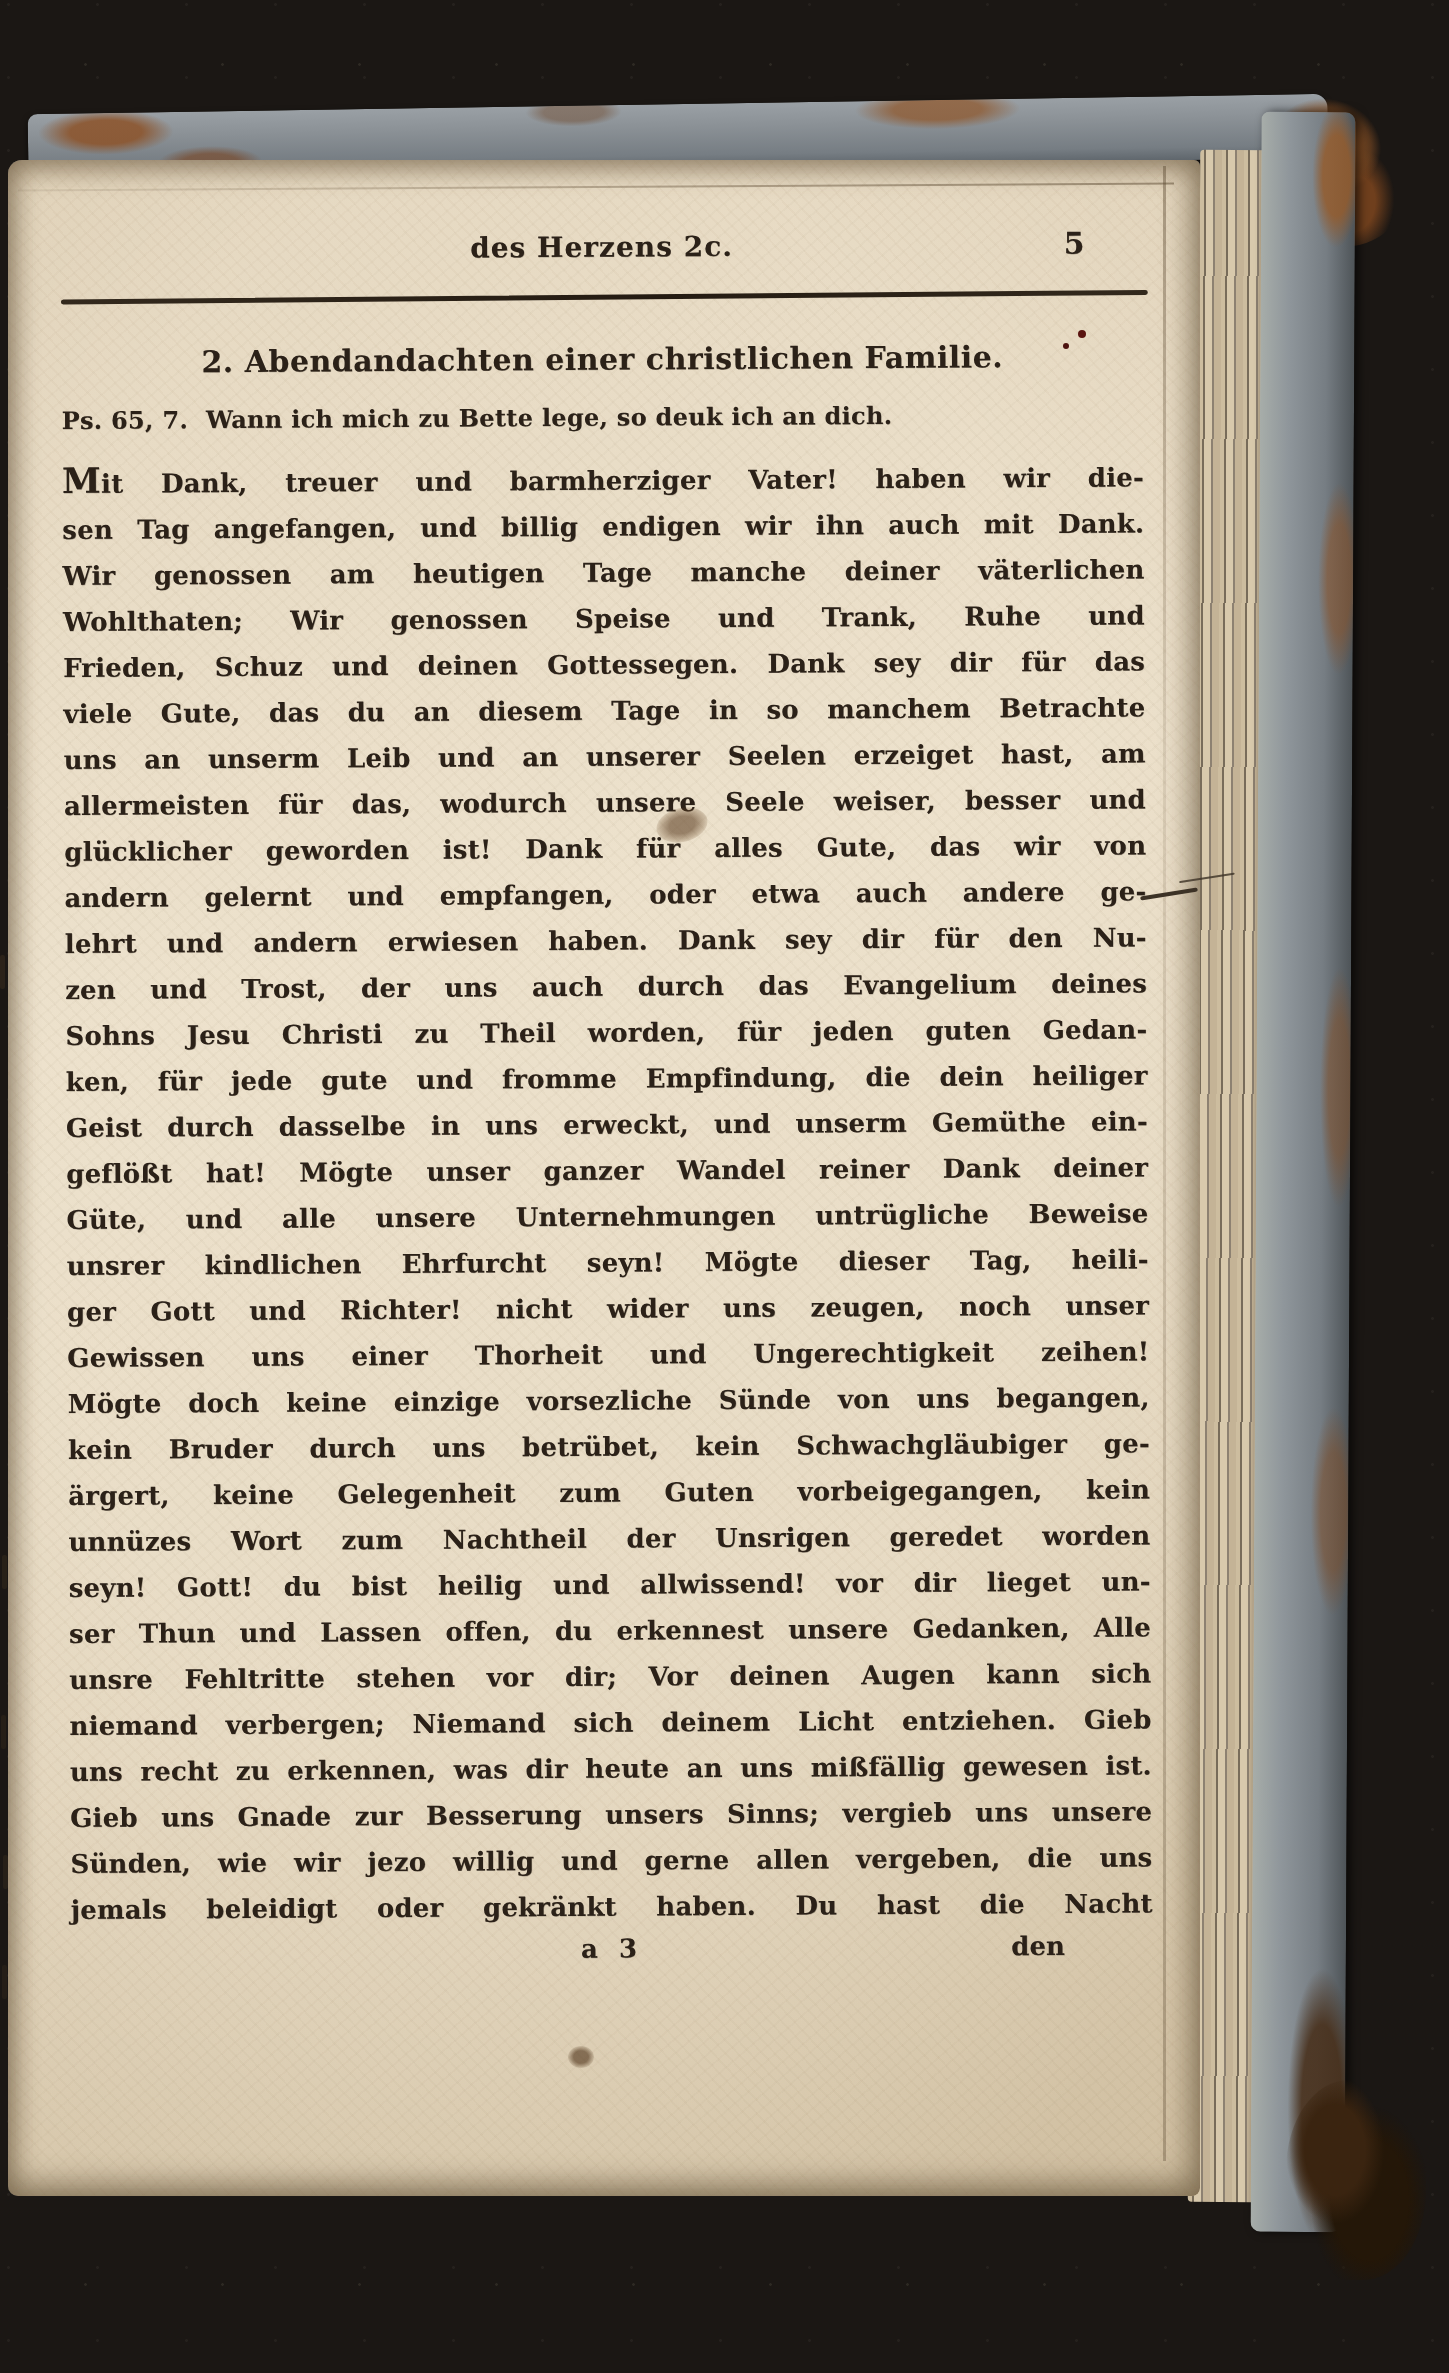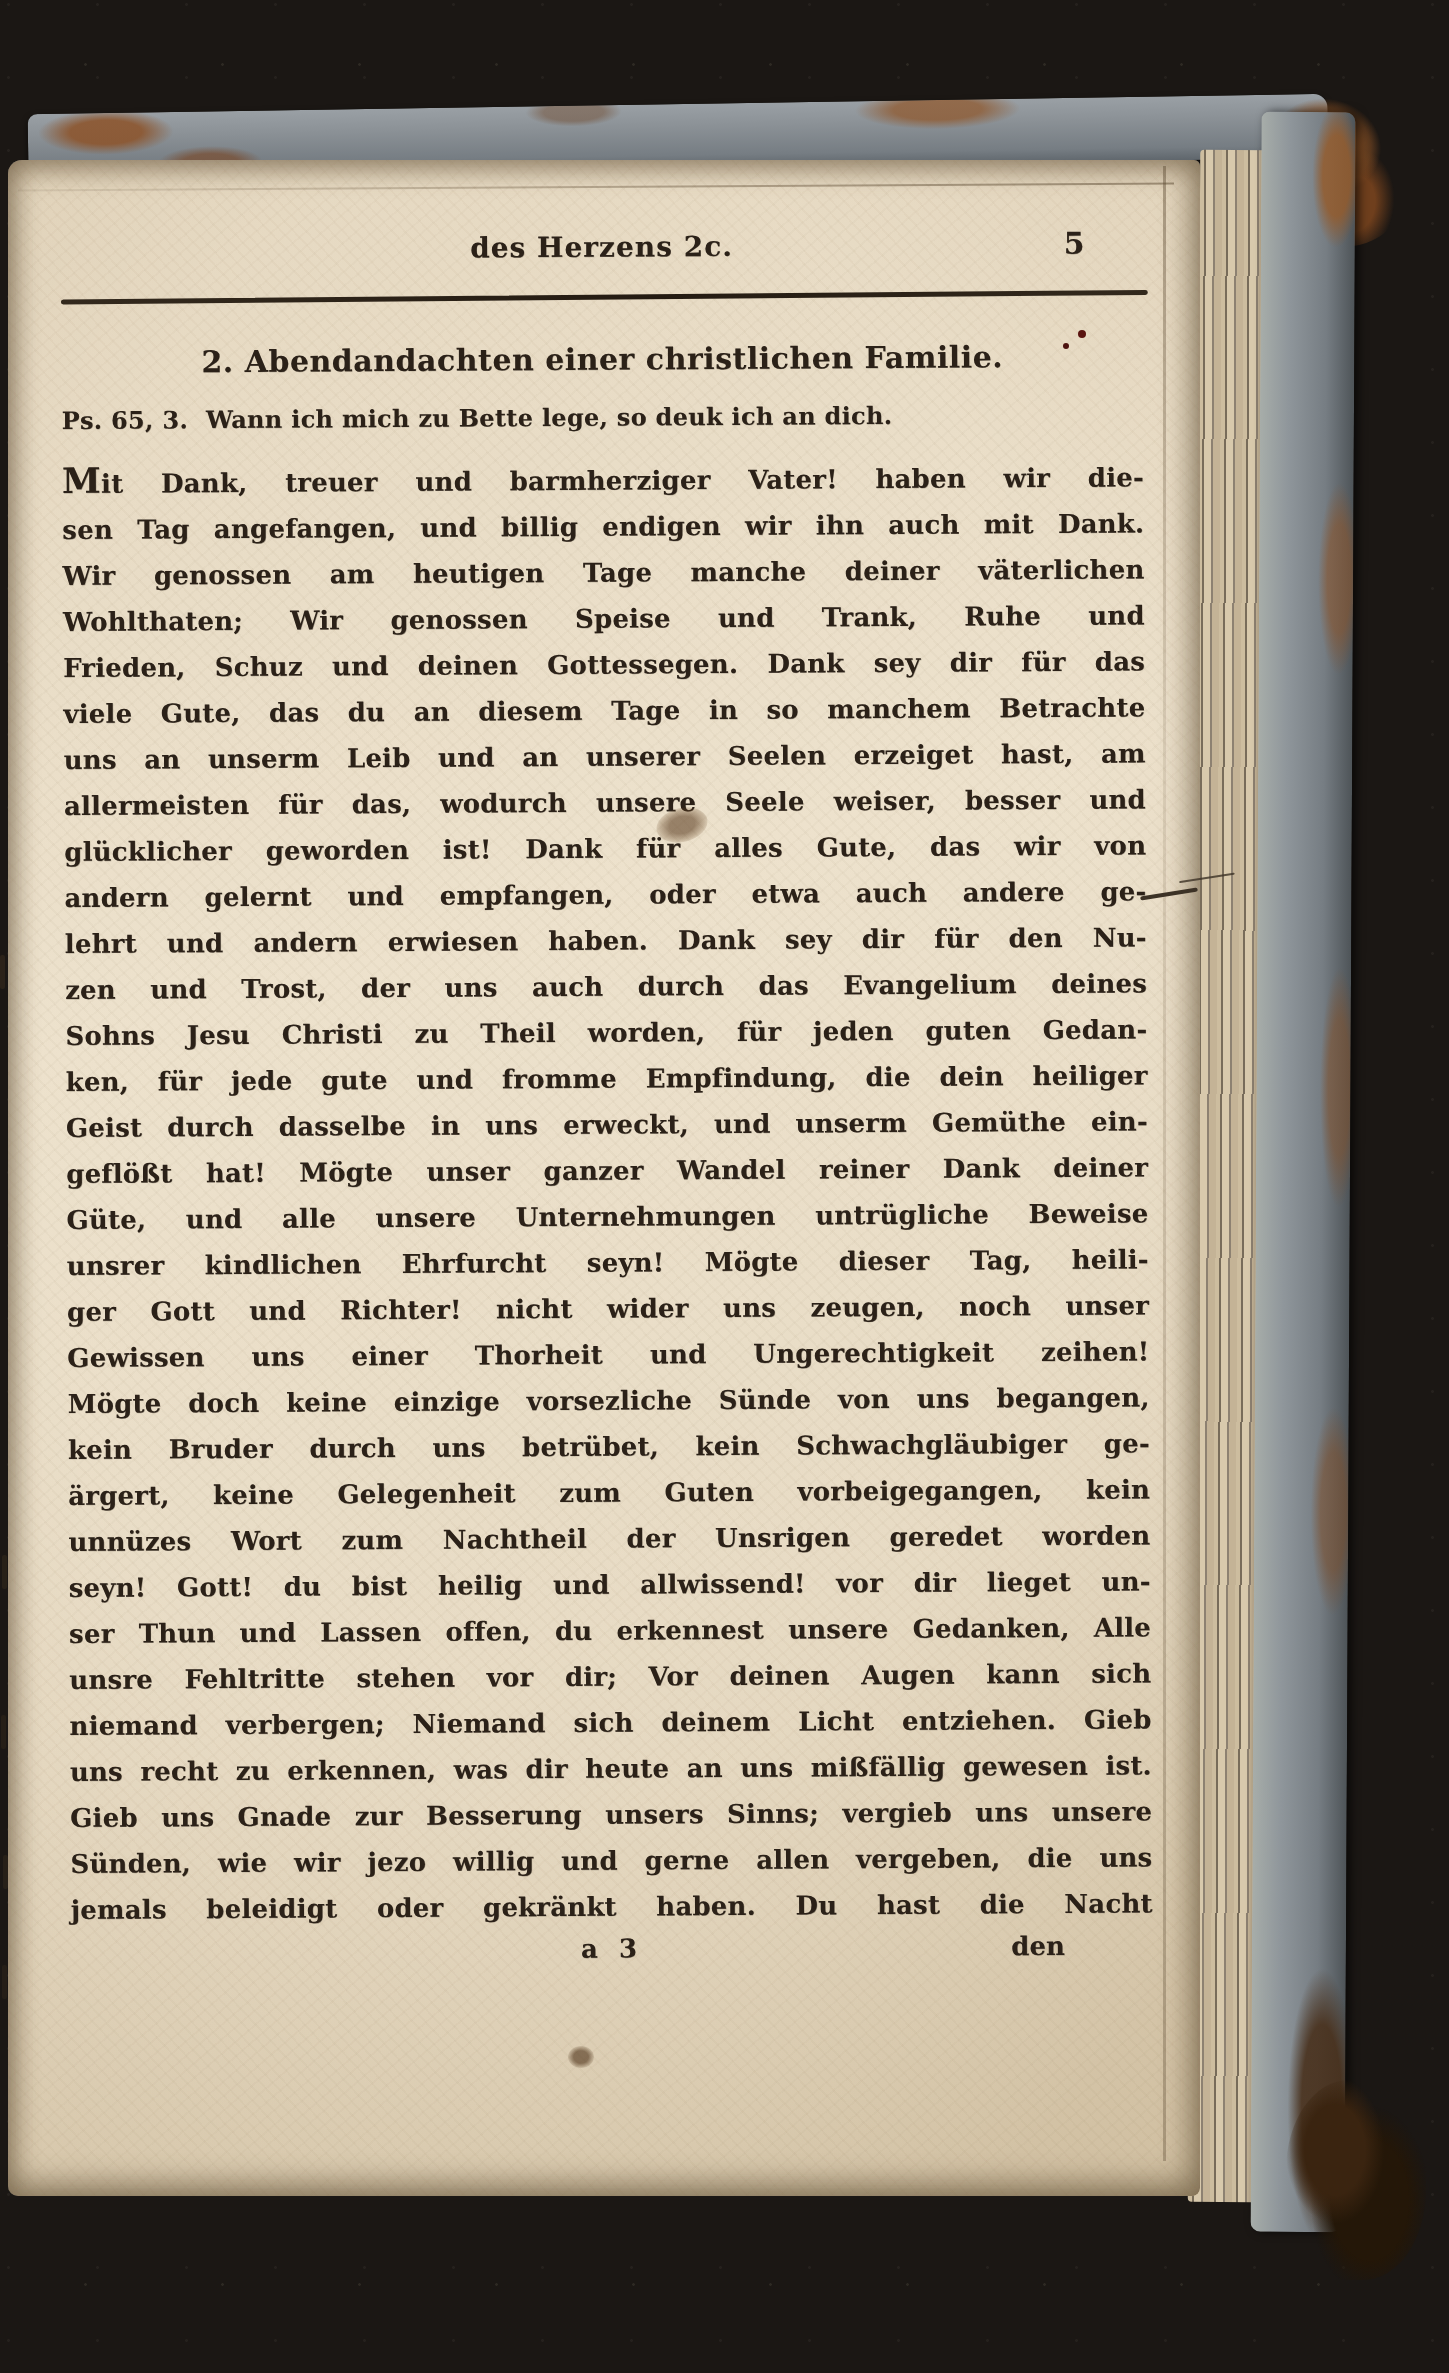--- a/index.html
+++ b/index.html
@@ -217,21 +217,21 @@
       <div class="header-row">
         <span class="running-title">des Herzens 2c.</span>
         <span class="page-number">5</span>
       </div>
 
       <div class="header-rule"></div>
 
       <div class="section-heading">2. Abendandachten einer christlichen Familie.</div>
 
       <div class="verse-line">
-        <span class="verse-ref">Ps. 65, 3.</span><span>Wann ich mich zu Bette lege, so deuk ich an dich.</span>
+        <span class="verse-ref">Ps. 65, 7.</span><span>Wann ich mich zu Bette lege, so deuk ich an dich.</span>
       </div>
 
       <div class="body-block">
         <div class="body-line">Mit Dank, treuer und barmherziger Vater! haben wir die-</div>
         <div class="body-line">sen Tag angefangen, und billig endigen wir ihn auch mit Dank.</div>
         <div class="body-line">Wir genossen am heutigen Tage manche deiner väterlichen</div>
         <div class="body-line">Wohlthaten; Wir genossen Speise und Trank, Ruhe und</div>
         <div class="body-line">Frieden, Schuz und deinen Gottessegen. Dank sey dir für das</div>
         <div class="body-line">viele Gute, das du an diesem Tage in so manchem Betrachte</div>
         <div class="body-line">uns an unserm Leib und an unserer Seelen erzeiget hast, am</div>

